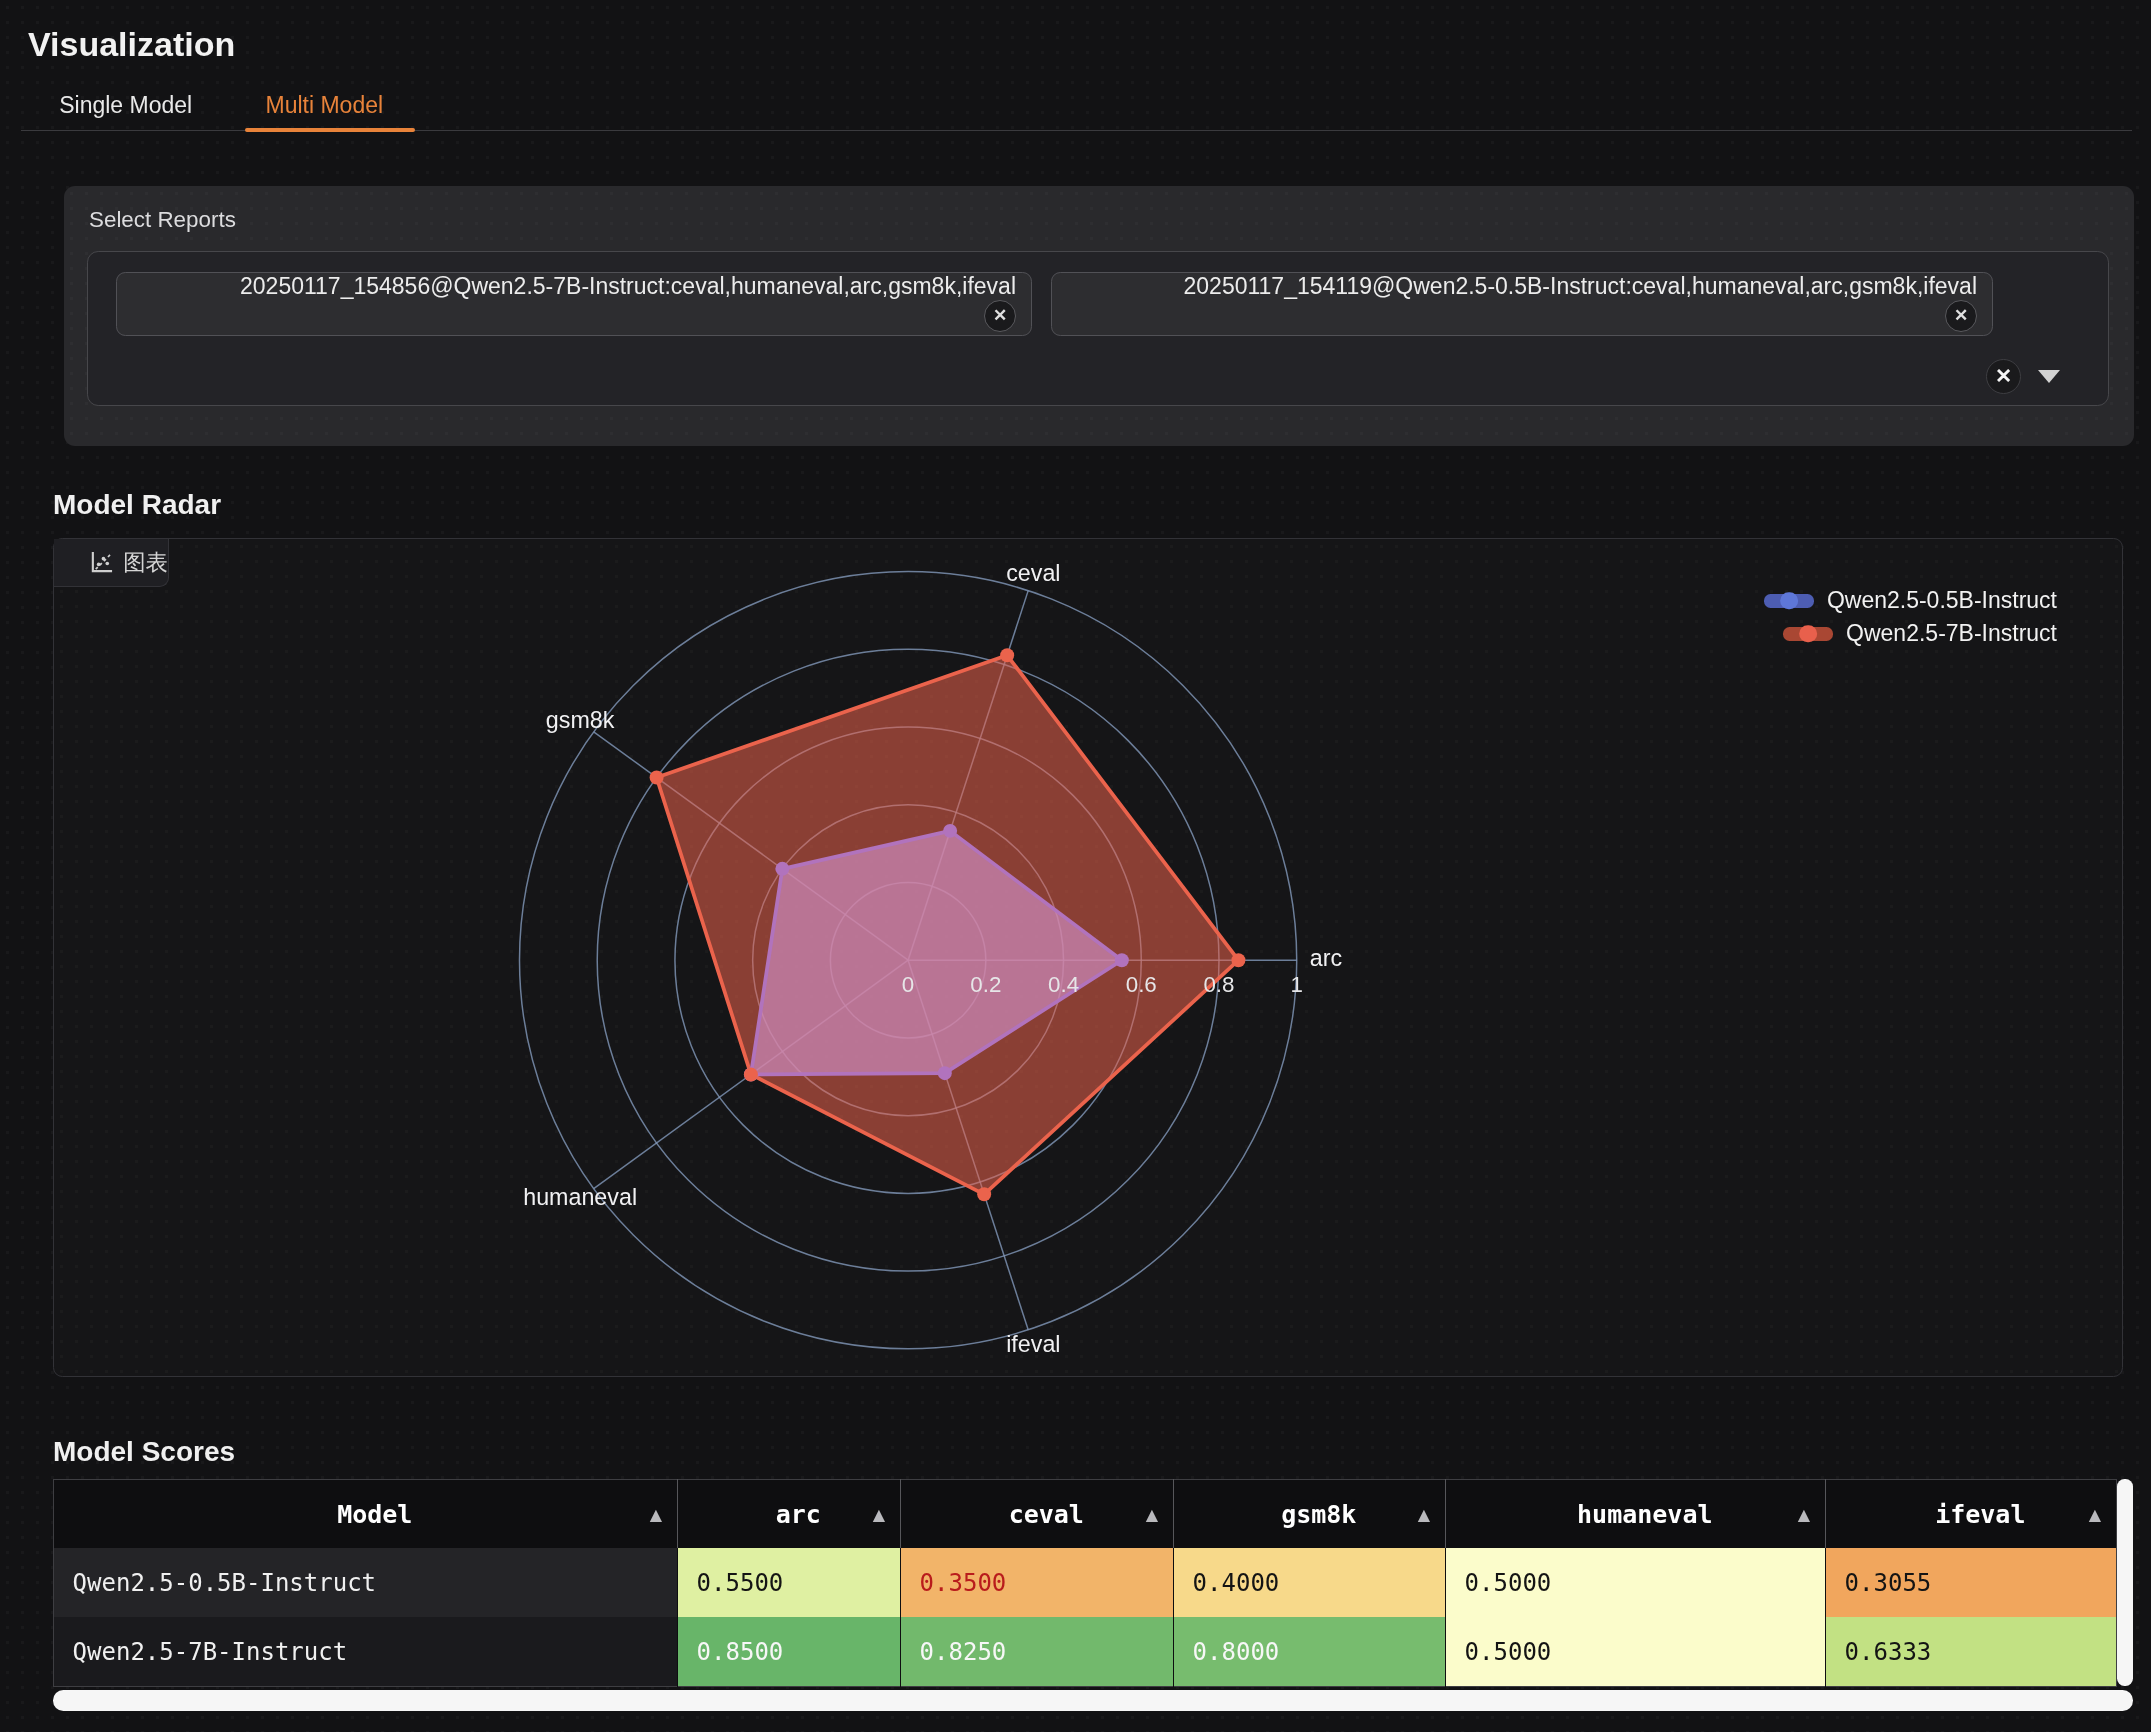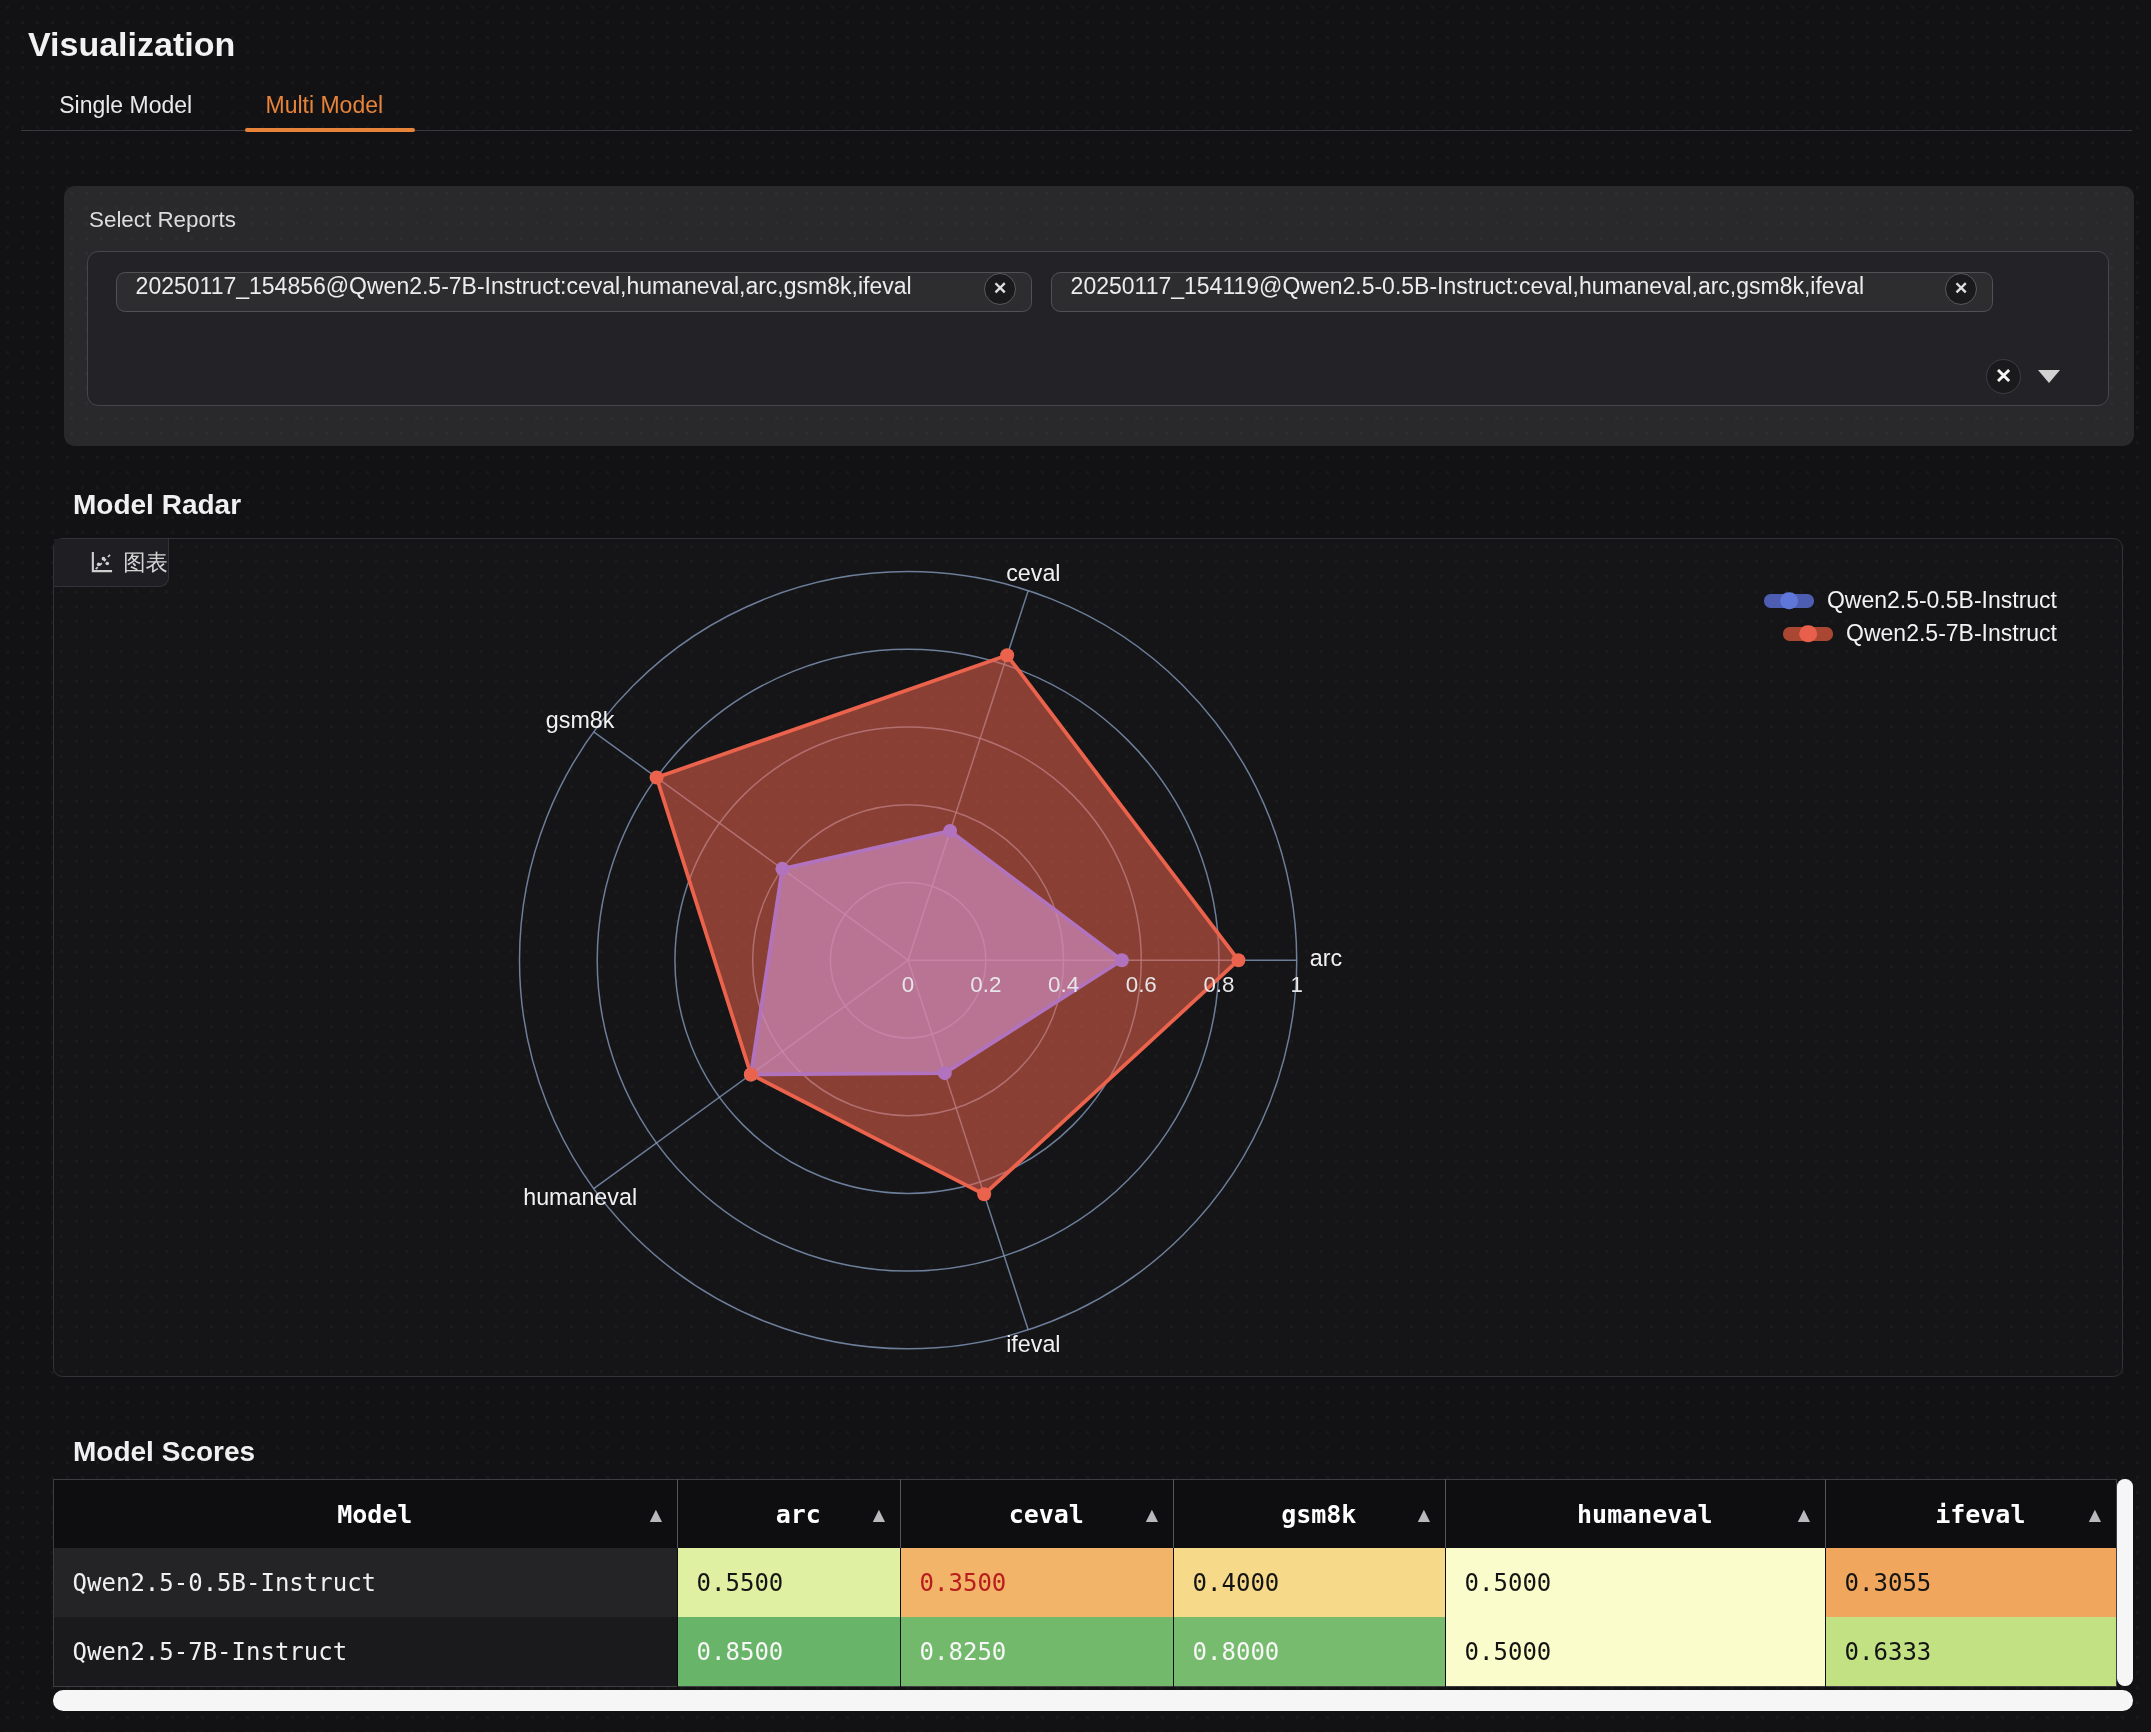--- a/index.html
+++ b/index.html
@@ -17,32 +17,32 @@
   .tab{position:absolute;top:0;height:47px;line-height:47px;font-size:23px;padding:0 20.5px;color:#e9e9e9;cursor:pointer;}
   .tab-single{left:17.7px;}
   .tab-multi{left:224px;color:#e8833a;}
   .tab-underline{position:absolute;left:224px;bottom:-1.9px;width:170px;height:3.7px;background:#e8833a;border-radius:1.9px;}
   
   .reports-panel{position:absolute;left:64px;top:186px;width:2070px;height:260px;background-color:#29292c;
     background-image:radial-gradient(rgba(255,255,255,0.022) 1.5px, transparent 1.5px);background-size:15px 15px;
     border-radius:11.2px;}
   .panel-label{position:absolute;left:25px;top:20.5px;font-size:22.4px;color:#dcdcde;}
   .multiselect{position:absolute;left:23px;top:65px;width:2020px;height:153px;background:#232327;border:1.9px solid #47474b;border-radius:11.2px;}
-  .chip{position:absolute;top:19.6px;height:40px;background:#2d2d30;border:1.9px solid #515156;border-radius:9.3px;
-    display:flex;align-items:flex-start;padding:0 15px 0 18.6px;font-size:23px;color:#ececec;box-sizing:border-box;}
+  .chip{position:absolute;top:19.6px;height:64px;background:#2d2d30;border:1.9px solid #515156;border-radius:9.3px;
+    display:flex;align-items:flex-end;padding:0 15px 0 18.6px;font-size:23px;color:#ececec;box-sizing:border-box;flex-direction:column;}
   .chip-1{left:28px;width:916px;}
   .chip-2{left:963px;width:942px;}
   .chip-x{margin-left:auto;width:32px;height:32px;border-radius:50%;background:#1a1a1c;border:1.9px solid #59595d;
     display:flex;align-items:center;justify-content:center;font-size:17px;font-weight:700;color:#dfdfdf;box-sizing:border-box;cursor:pointer;flex:none;}
   .ms-controls{position:absolute;right:48px;bottom:11.2px;display:flex;align-items:center;gap:17px;}
   .clear-all{width:35px;height:35px;border-radius:50%;background:#1a1a1c;border:1.9px solid #3e3e42;color:#f5f5f5;
     display:flex;align-items:center;justify-content:center;font-size:20.5px;font-weight:700;box-sizing:border-box;cursor:pointer;}
   .caret-down{width:0;height:0;border-left:11.2px solid transparent;border-right:11.2px solid transparent;border-top:13px solid #d2d2d2;cursor:pointer;}
   
-  .section-heading{position:absolute;font-size:28px;font-weight:700;color:#f0f0f0;margin-left:20px;}
+  .section-heading{position:absolute;font-size:28px;font-weight:700;color:#f0f0f0;}
   .radar-heading{left:53px;top:466px;}
   .radar-panel{position:absolute;left:53px;top:538px;width:2070px;height:839px;border:1.9px solid #323237;border-radius:9.3px;
     background-color:#151517;background-image:radial-gradient(rgba(255,255,255,0.022) 1.5px, transparent 1.5px);background-size:15px 15px;box-sizing:border-box;}
   .chart-badge{position:absolute;left:0;top:0;width:114px;height:47px;background:#1f1f23;border-right:1.9px solid #323237;border-bottom:1.9px solid #323237;
     border-radius:0 0 9.3px 0;display:flex;align-items:center;justify-content:flex-end;gap:9.3px;font-size:22.4px;color:#d5d5d5;cursor:pointer;}
   .radar-svg{position:absolute;left:0;top:0;width:2067px;height:835px;}
   .legend{position:absolute;top:45px;right:65px;display:flex;flex-direction:column;align-items:flex-end;}
   .legend-item{display:flex;align-items:center;justify-content:flex-end;gap:13px;height:33px;font-size:23px;color:#f2f2f2;cursor:pointer;}
   .lg-bar{position:relative;width:50px;height:14px;border-radius:6.5px;flex:none;}
   .lg-dot{position:absolute;left:50%;top:50%;width:17.7px;height:17.7px;border-radius:50%;transform:translate(-50%,-50%);}

